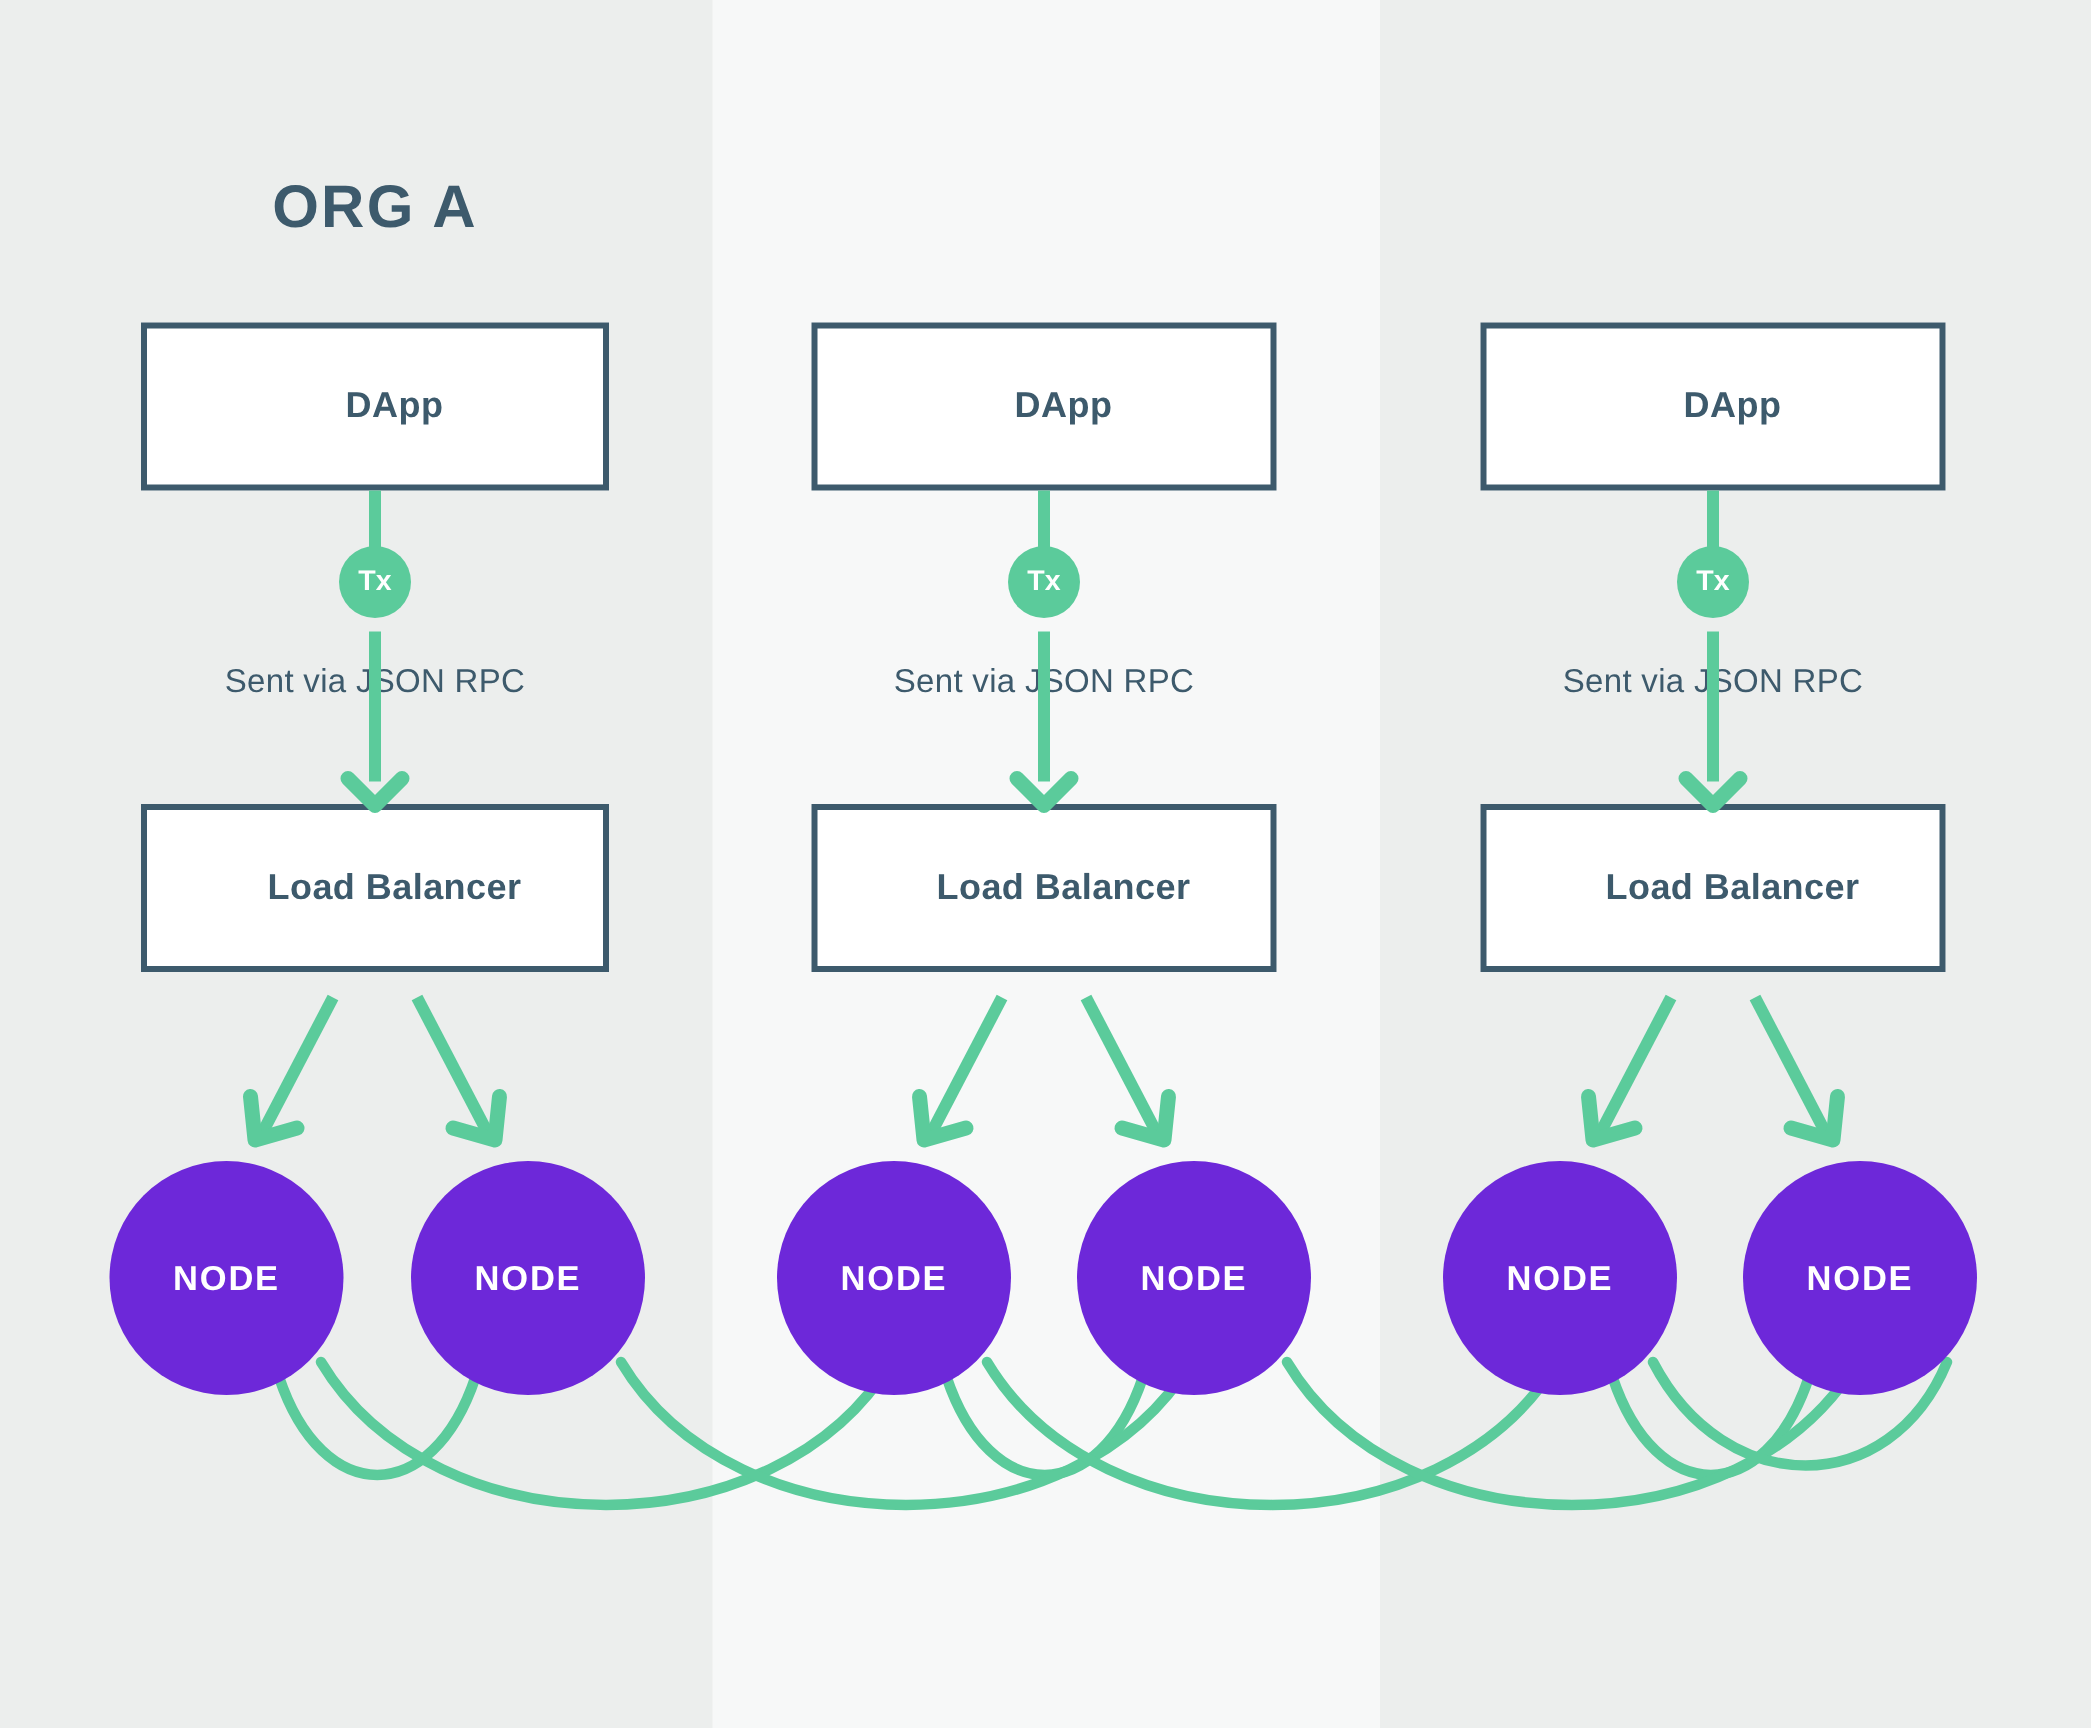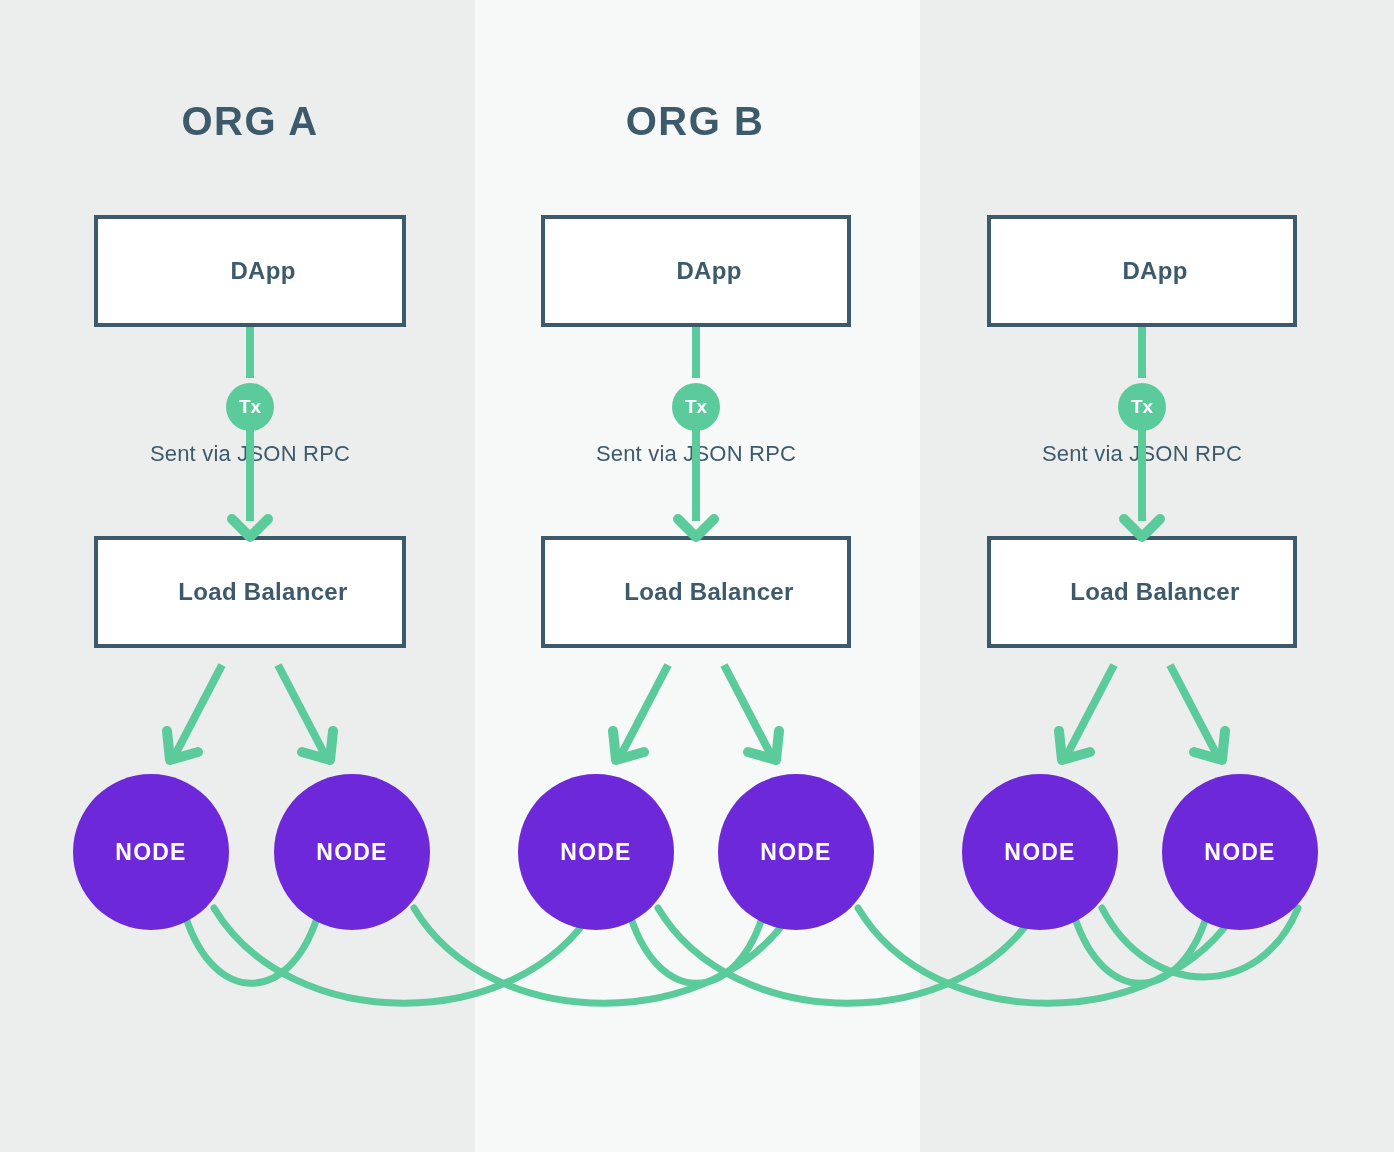--- a/index.html
+++ b/index.html
@@ -32,21 +32,21 @@
     pointer-events: none;
   }
 
   .org-title {
     position: absolute;
     text-align: center;
     font-size: 40px;
     font-weight: bold;
     letter-spacing: 1.5px;
     color: #3d5a6c;
-    top: 99px;
+    top: 116px;
     width: 320px;
   }
   #title-a { left: 90px; }
   #title-b { left: 535px; }
   #title-c { left: 981px; }
 
   .proc-box {
     position: absolute;
     box-sizing: border-box;
     background: #ffffff;
@@ -77,21 +77,21 @@
     width: 48px;
     height: 48px;
     border-radius: 50%;
     background: #5bcb9b;
     color: #ffffff;
     font-size: 19px;
     font-weight: bold;
     display: flex;
     align-items: center;
     justify-content: center;
-    top: 383px;
+    top: 364px;
   }
   #tx-a { left: 226px; }
   #tx-b { left: 672px; }
   #tx-c { left: 1118px; }
 
   .rpc-label {
     position: absolute;
     top: 441px;
     width: 340px;
     text-align: center;
@@ -154,21 +154,20 @@
   <div class="proc-box lb-box" id="lb-a">
     <span>Load Balancer</span>
   </div>
   <div class="node-circle" style="left:73px">
     <span>NODE</span>
   </div>
   <div class="node-circle" style="left:274px">
     <span>NODE</span>
   </div>
 
-  <div class="org-title" id="title-b">ORG B</div>
   <div class="proc-box dapp-box" id="dapp-b">
     <span>DApp</span>
   </div>
   <div class="tx-badge" id="tx-b">
     <span>Tx</span>
   </div>
   <div class="rpc-label" id="rpc-b">Sent via JSON RPC</div>
   <div class="proc-box lb-box" id="lb-b">
     <span>Load Balancer</span>
   </div>

